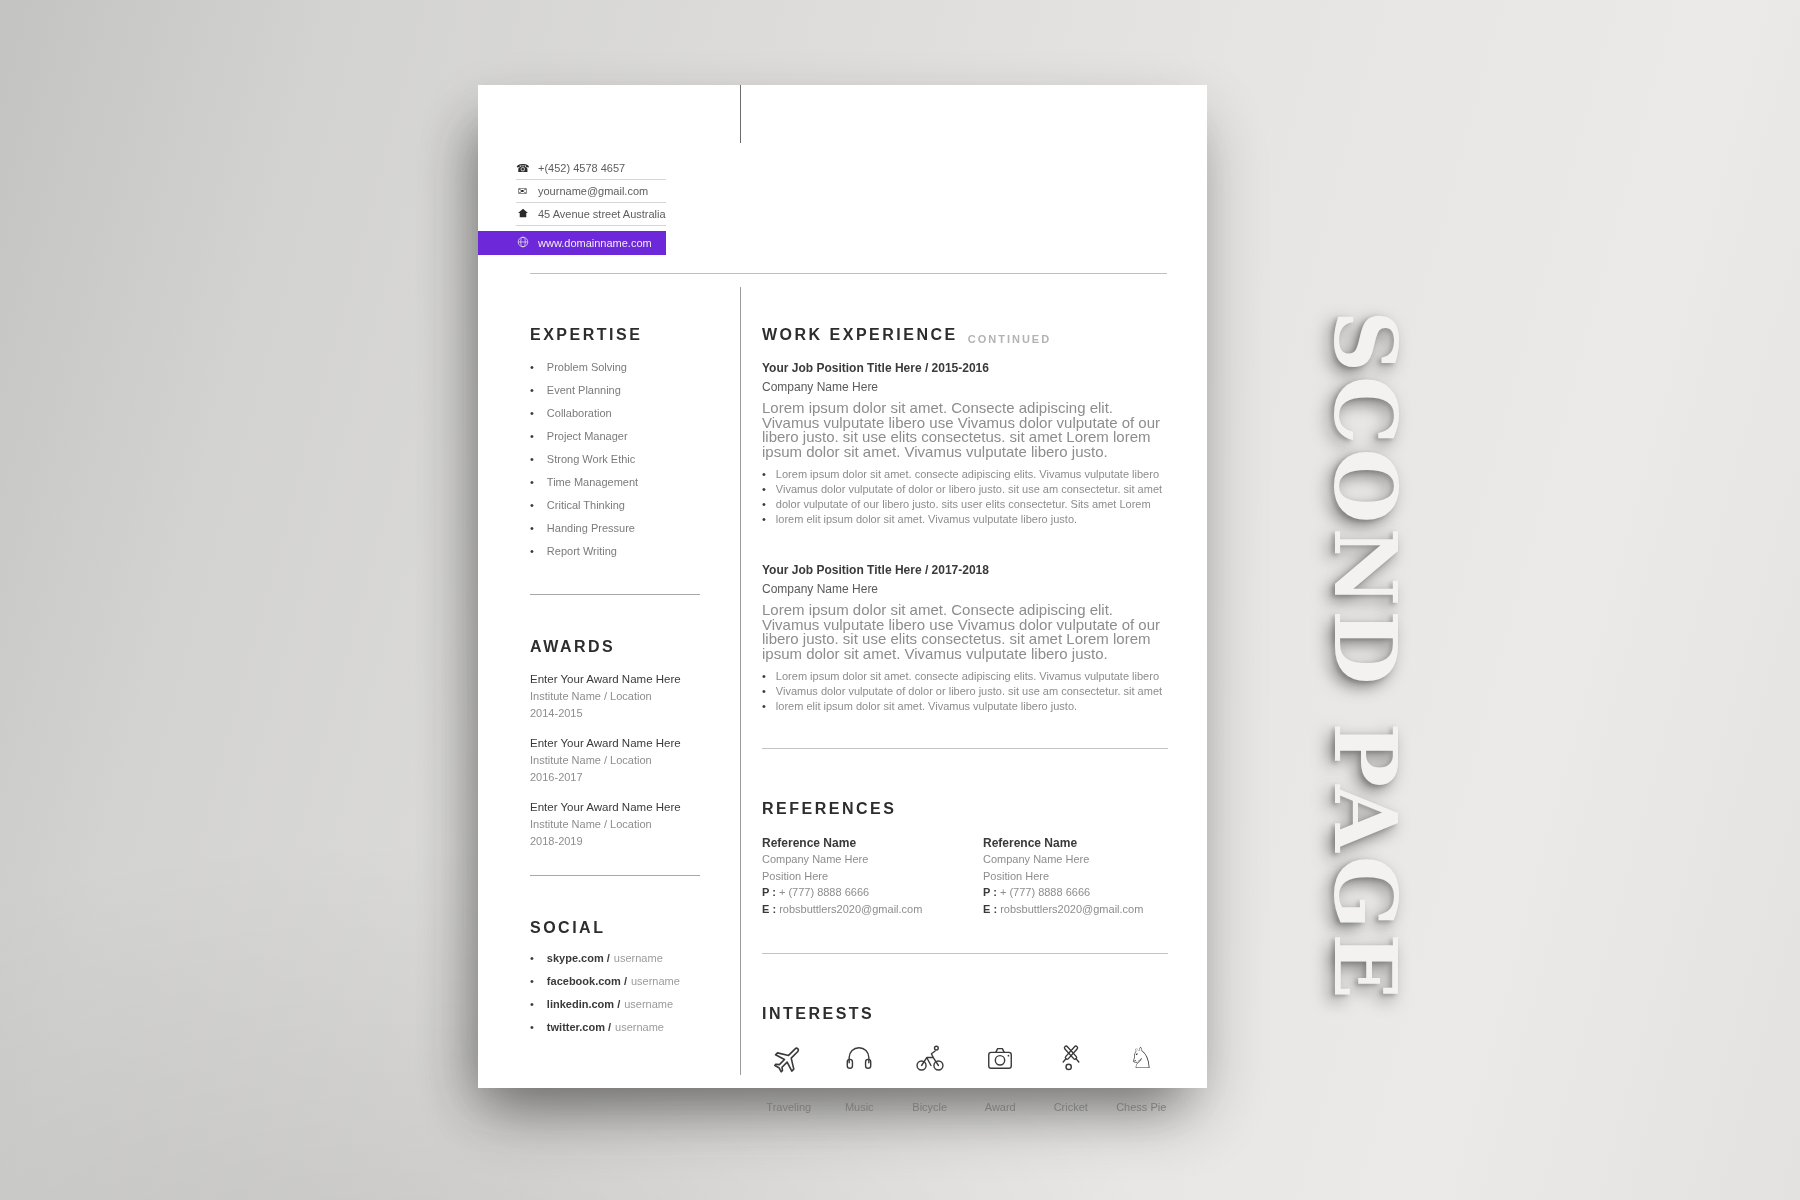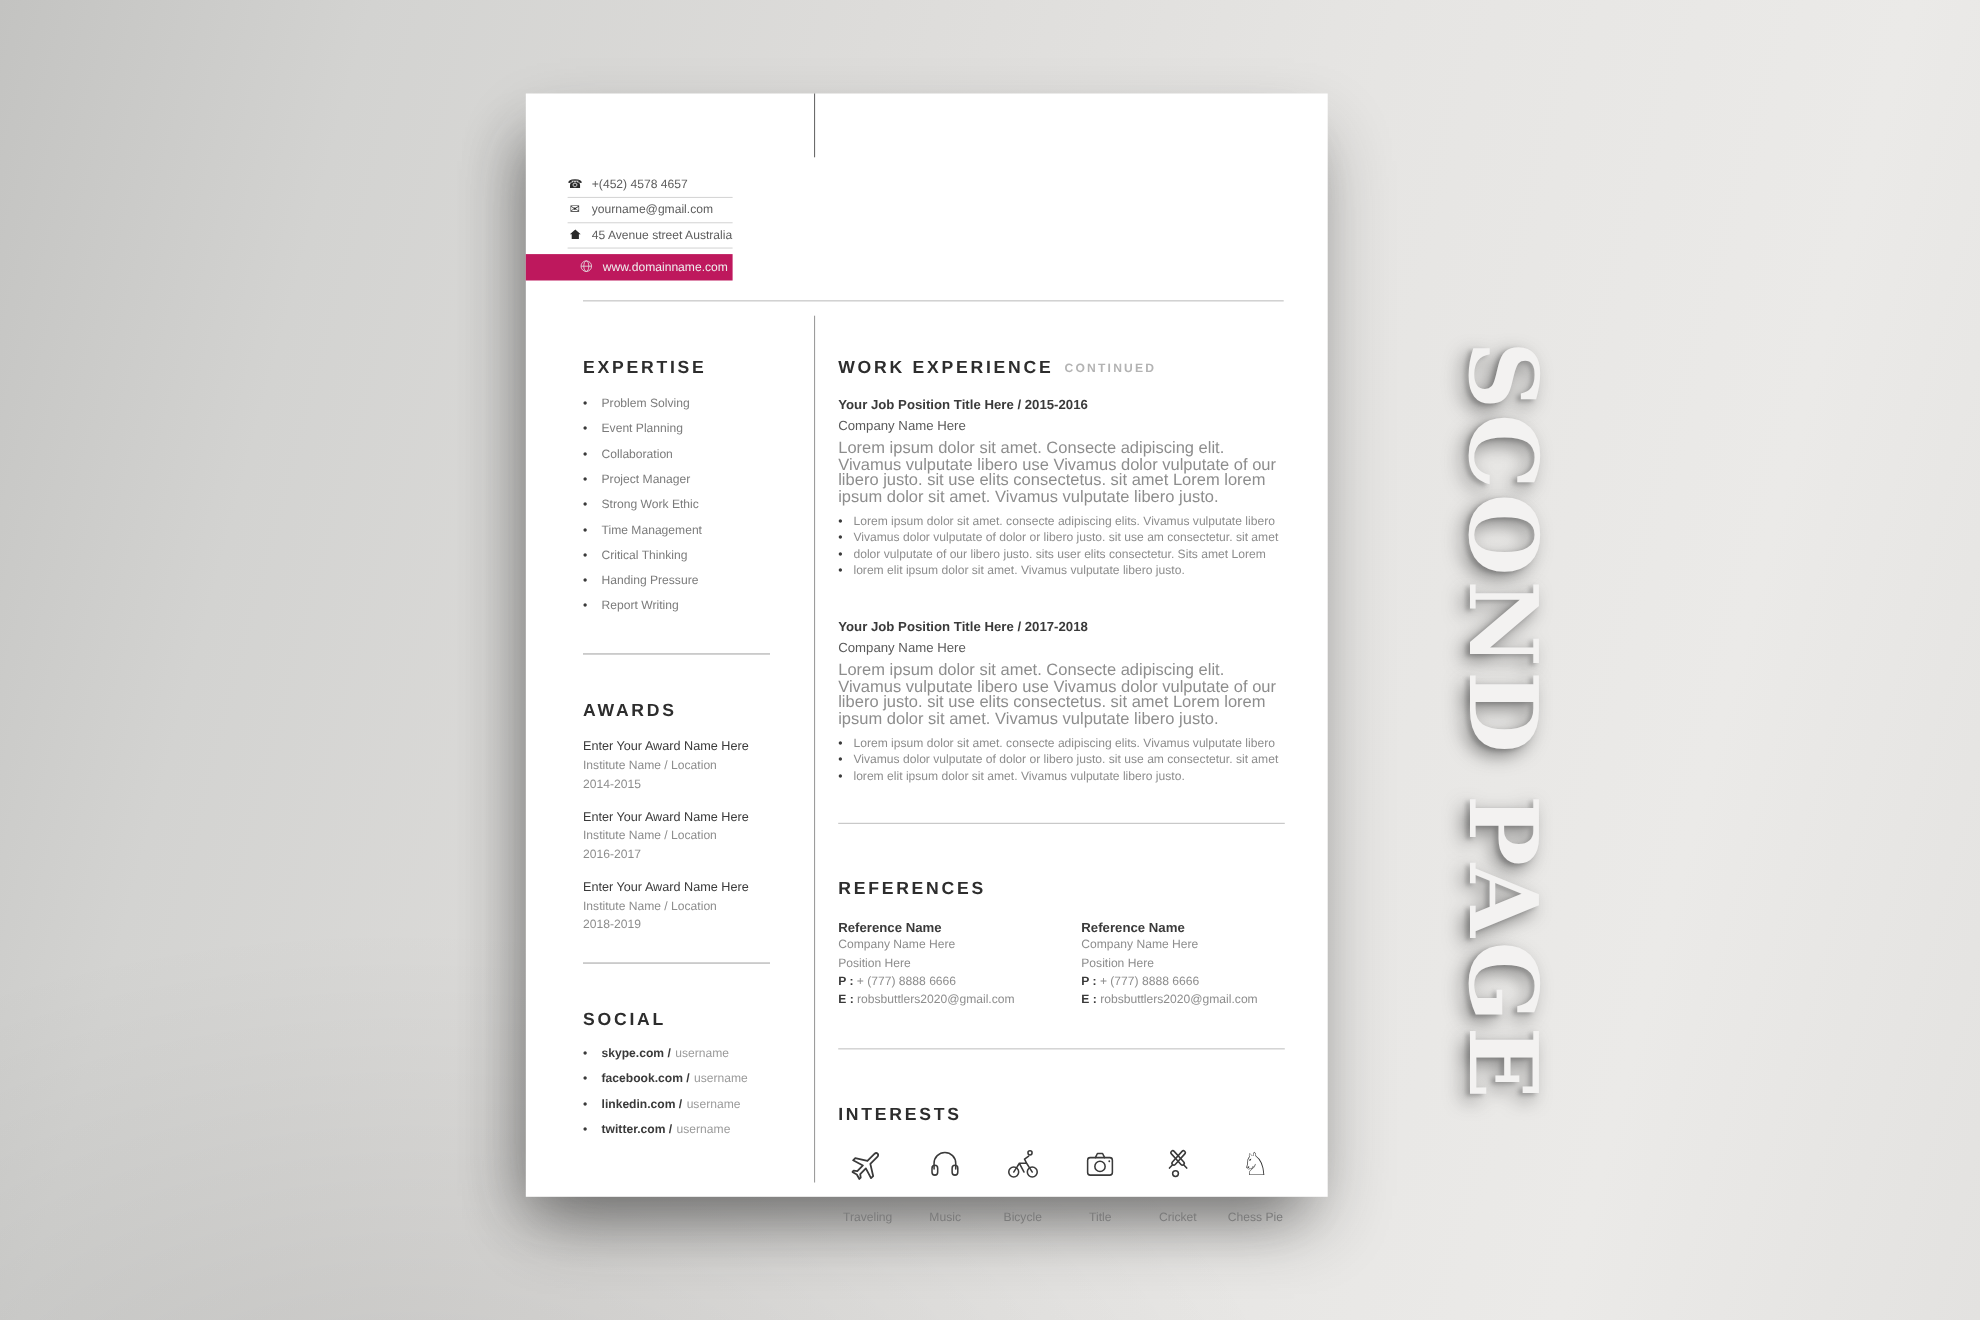--- a/index.html
+++ b/index.html
@@ -19,21 +19,21 @@
     box-shadow:0 30px 60px -10px rgba(40,40,40,.45),-22px 28px 48px -16px rgba(40,40,40,.33);
   }
   .top-line{position:absolute;left:262px;top:0;width:1px;height:58px;background:#6b6b6b;}
   .col-divider{position:absolute;left:262px;top:202px;width:1px;height:788px;background:#9c9c9c;}
   .header-rule{position:absolute;left:52px;top:188px;width:637px;height:1px;background:#bfbfbf;}
 
   
   .contact{position:absolute;left:0;top:72px;width:188px;font-size:11px;color:#5d5d5d;}
   .contact-row{display:flex;align-items:center;gap:9px;height:22px;margin-left:38px;border-bottom:1px solid #d6d6d6;}
   .contact-glyph{width:13px;text-align:center;color:#2b2b2b;font-size:11px;line-height:1;}
-  .site-bar{margin-top:5px;height:24px;background:#be185d;color:#efefef;display:flex;align-items:center;gap:9px;padding-left:48px;}
+  .site-bar{margin-top:5px;height:24px;background:#6d28d9;color:#efefef;display:flex;align-items:center;gap:9px;padding-left:38px;}
   .site-bar .contact-glyph{color:#e6e6e6;}
 
   
   .header{position:absolute;left:264px;top:64px;color:#3c3c3c;}
   .first-name{font-size:25px;letter-spacing:6px;font-weight:400;}
   .last-name{font-size:36px;letter-spacing:2.5px;font-weight:400;margin-top:3px;}
   .role{font-size:10px;letter-spacing:4px;color:#6a6a6a;margin-top:11px;}
 
   
   .h-section{font-size:16px;font-weight:700;letter-spacing:2.5px;color:#2d2d2d;line-height:20px;}
@@ -51,21 +51,21 @@
   .award-sub{font-size:11px;color:#8d8d8d;line-height:16px;margin-top:1px;}
   .rule-awards{margin-top:42px;}
   .h-social{margin-top:42px;}
   .social-list{margin-top:14px;}
   .social-item{display:flex;align-items:baseline;gap:13px;height:23px;font-size:11px;}
   .social-site{font-weight:700;color:#3a3a3a;}
   .social-user{color:#9b9b9b;margin-left:4px;}
 
   
   .main{position:absolute;left:284px;top:240px;width:406px;}
-  .we-head{display:flex;align-items:center;gap:10px;}
+  .we-head{display:flex;align-items:flex-end;gap:10px;}
   .continued{font-size:11px;font-weight:700;letter-spacing:2px;color:#b3b3b3;}
   .job{margin-top:16px;}
   .job+.job{margin-top:36px;}
   .job-title{font-size:12px;font-weight:700;color:#3a3a3a;line-height:15px;}
   .job-company{font-size:12px;color:#5a5a5a;line-height:15px;margin-top:4px;}
   .job-para{font-size:15px;color:#8d8d8d;line-height:14.5px;margin-top:6px;}
   .job-bullets{margin-top:8px;}
   .jb{display:flex;align-items:baseline;gap:10px;font-size:11px;color:#8d8d8d;line-height:15px;}
   .rule-we{margin-top:34px;}
   .h-refs{margin-top:50px;}
@@ -323,21 +323,21 @@
         </div>
         <div class="int-item">
           <div class="int-icon">
             <svg viewBox="0 0 32 32" width="30" height="30">
                 <rect x="4" y="10" width="24" height="17" rx="2.5"></rect>
                 <path d="M11.5 10 L13.5 6 H18.5 L20.5 10"></path>
                 <circle cx="16" cy="18.5" r="5"></circle>
                 <circle cx="25" cy="13.5" r="0.9" fill="currentColor" stroke="none"></circle>
               </svg>
           </div>
-          <div class="int-label">Title</div>
+          <div class="int-label">Award</div>
         </div>
         <div class="int-item">
           <div class="int-icon">
             <svg viewBox="0 0 32 32" width="30" height="30">
                 <g transform="rotate(42 15 12)">
                   <rect x="13.2" y="1" width="3.6" height="17.5" rx="1.8"></rect>
                   <line x1="15" y1="18.5" x2="15" y2="23"></line>
                 </g>
                 <g transform="rotate(-42 17 12)">
                   <rect x="15.2" y="1" width="3.6" height="17.5" rx="1.8"></rect>

